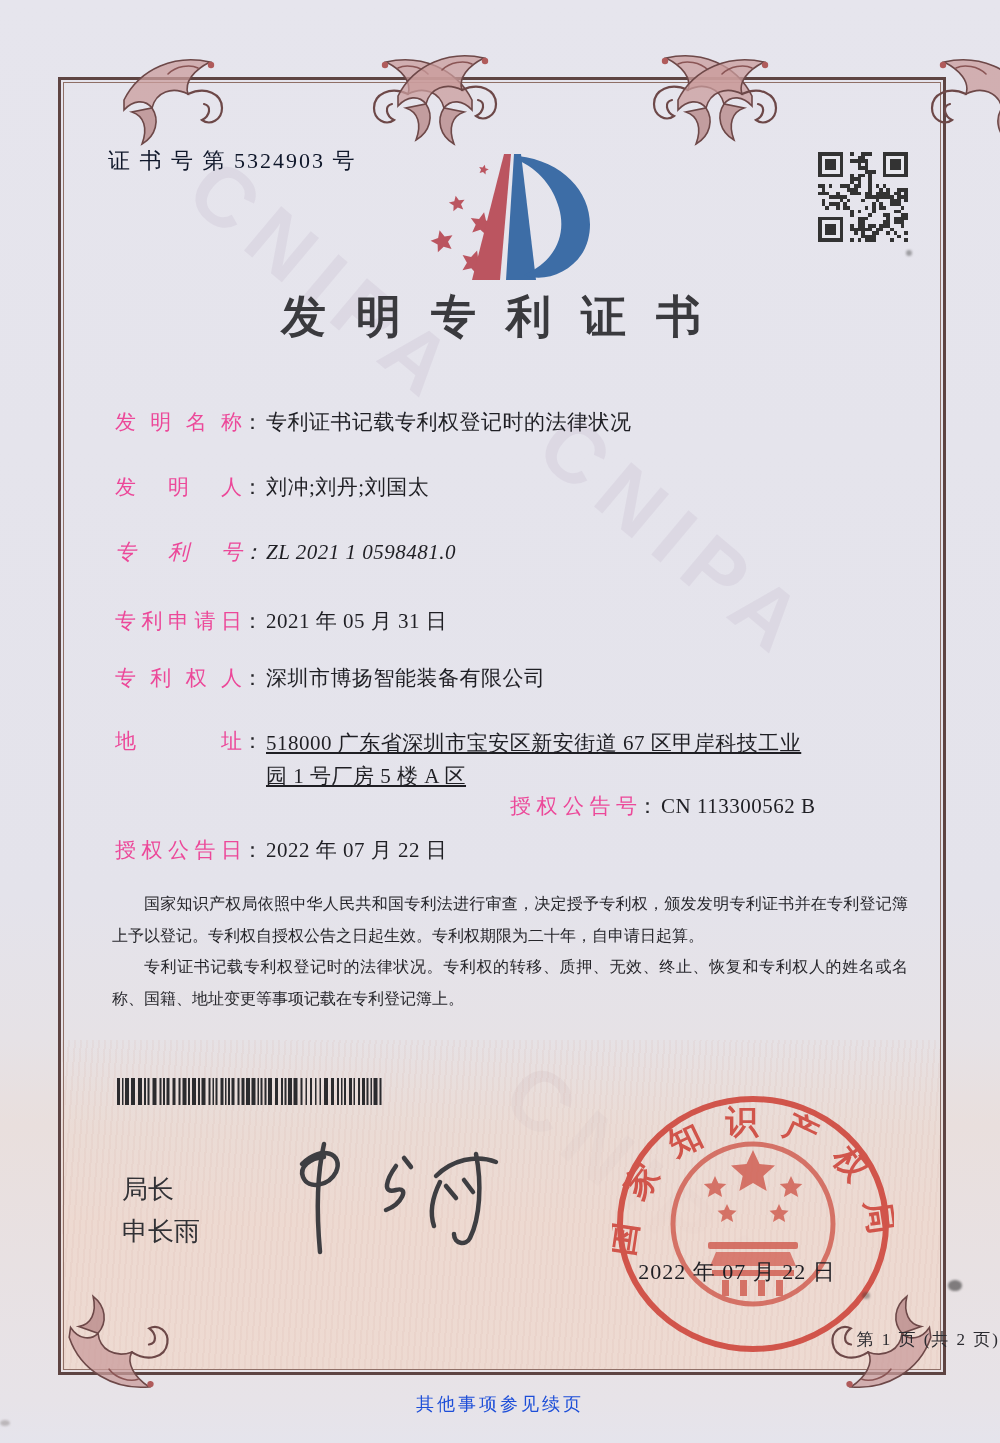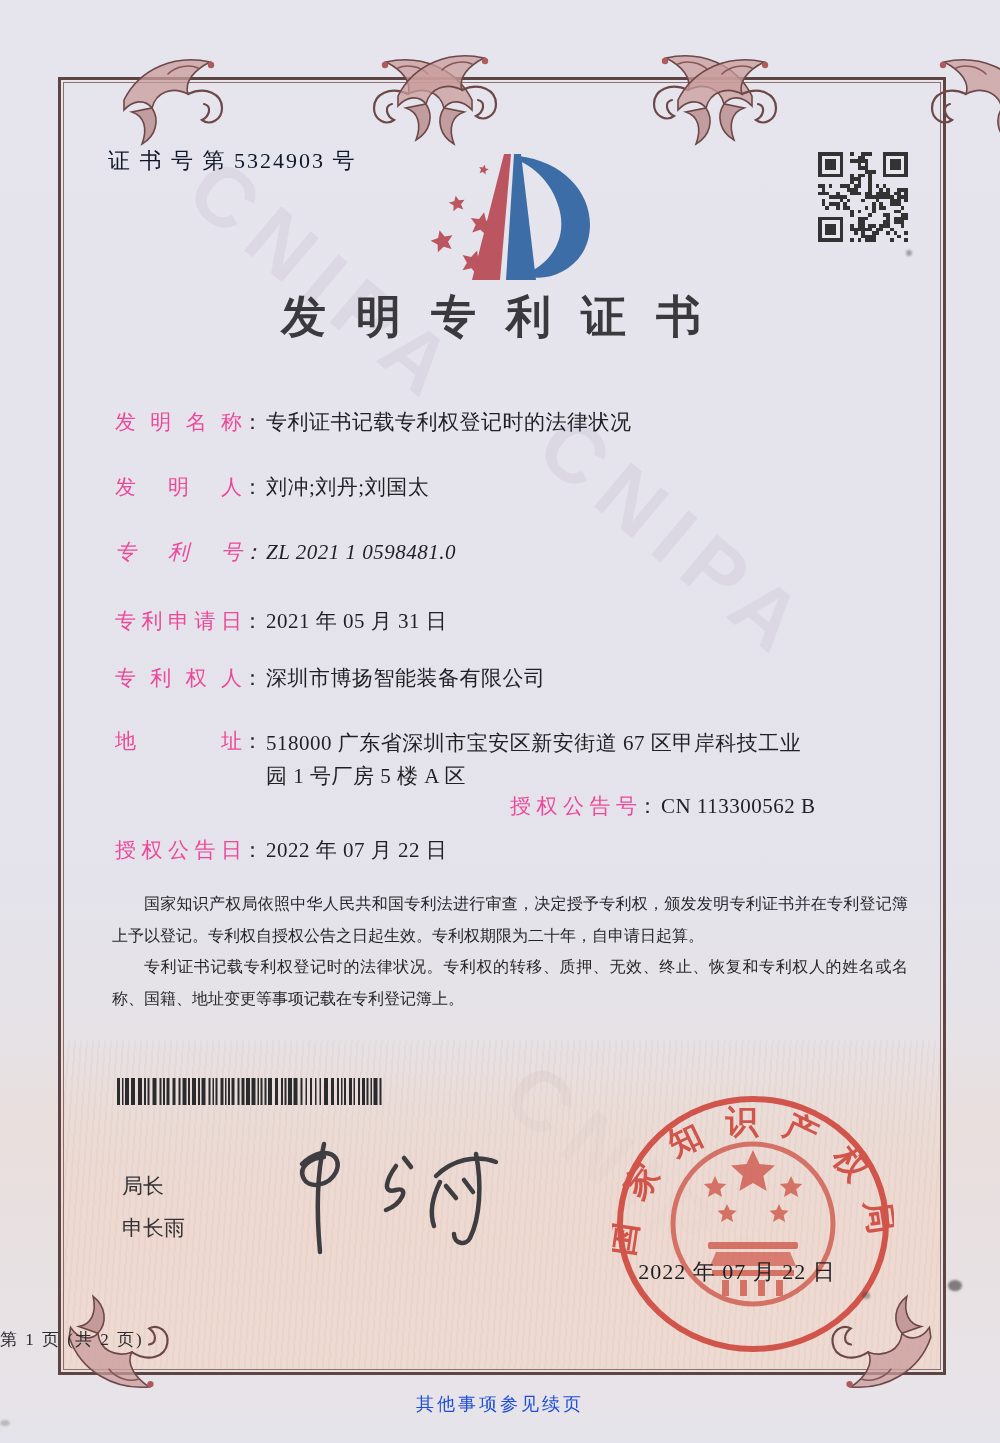--- a/index.html
+++ b/index.html
@@ -25,35 +25,35 @@
   
   #certno{left:108px;top:146px;font-size:22px;letter-spacing:2px;color:#0f172a;}
   #title{left:0;right:0;top:287px;text-align:center;font-size:45px;font-weight:600;
          letter-spacing:30px;padding-left:12px;color:#3a3a3e;}
   
   .frow{position:absolute;left:115px;font-size:21px;white-space:nowrap;}
   .flabel{display:inline-block;width:127px;text-align:justify;text-align-last:justify;
           vertical-align:top;color:#ec4899;}
   .fcolon{display:inline-block;width:18px;color:#242428;}
   .fvalue{display:inline-block;margin-left:6px;color:#1f1f24;letter-spacing:.5px;}
-  .fvalue.wrap{white-space:normal;width:545px;line-height:33px;vertical-align:top;}
+  .fvalue.wrap{white-space:normal;width:545px;line-height:33px;vertical-align:top;text-decoration:underline;}
   
   #body-text{left:112px;top:888px;width:796px;font-size:16px;line-height:31.5px;color:#26262b;}
   #body-text p{margin:0;text-indent:2em;text-align:justify;}
   
   #barcode{left:117px;top:1078px;width:268px;height:27px;}
   
-  .signer{left:122px;font-size:21px;font-family:"Liberation Sans","DejaVu Sans",sans-serif;color:#323236;}
+  .signer{left:122px;font-size:26px;font-family:"Liberation Sans","DejaVu Sans",sans-serif;color:#323236;}
   #signature{left:268px;top:1130px;}
   
   #seal{left:612px;top:1092px;width:282px;height:264px;opacity:.92;}
   #sealdate{left:612px;top:1257px;width:250px;text-align:center;font-size:22px;
             letter-spacing:1px;color:#1e1e23;}
   
-  #pageno{left:0;right:0;top:1328px;text-align:left;font-size:17px;letter-spacing:2px;color:#2b2b30;}
+  #pageno{left:0;right:0;top:1328px;text-align:right;font-size:17px;letter-spacing:2px;color:#2b2b30;}
   #contnote{left:0;right:0;top:1392px;text-align:center;font-size:18px;letter-spacing:3px;color:#1d4ed8;}
   .smudge{border-radius:50%;filter:blur(1px);}
 </style>
 </head>
 <body>
 
 <div class="abs wm" style="left:232px;top:140px;">CNIPA</div>
 <div class="abs wm" style="left:582px;top:396px;">CNIPA</div>
 <div class="abs wm wm2" style="left:548px;top:1044px;">CNIPA</div>
 

